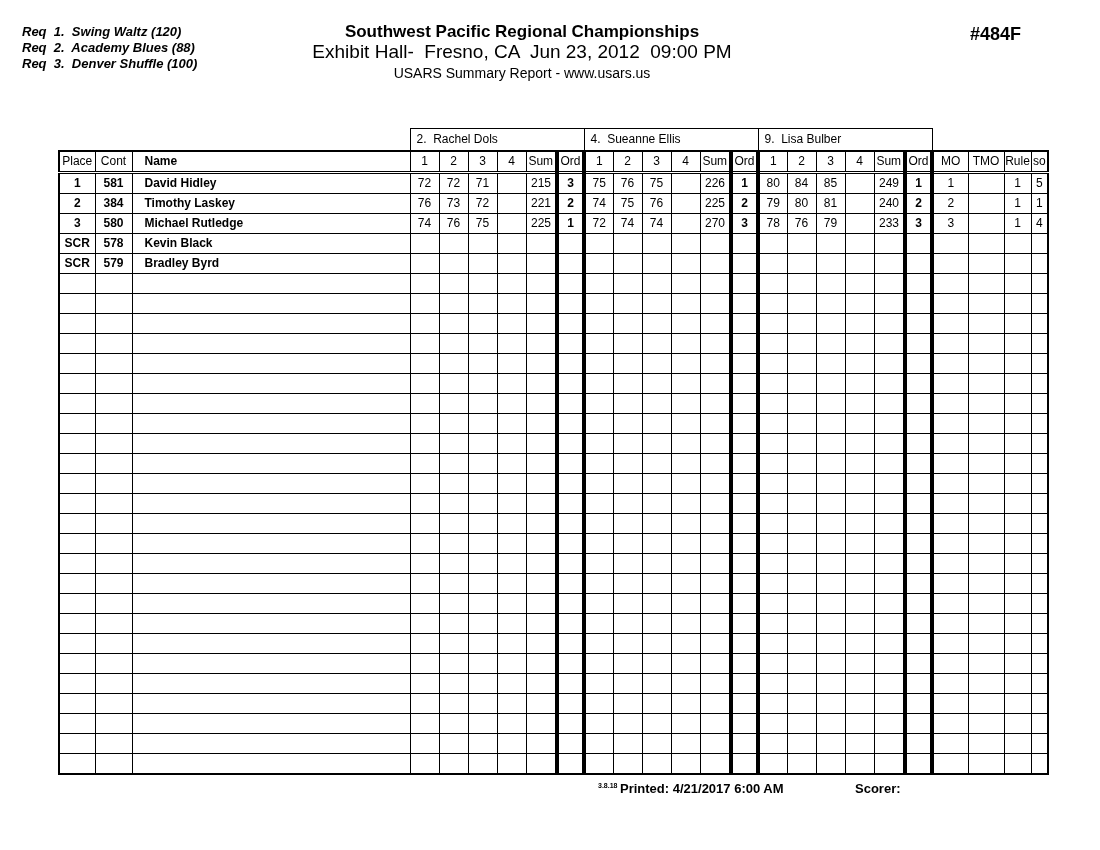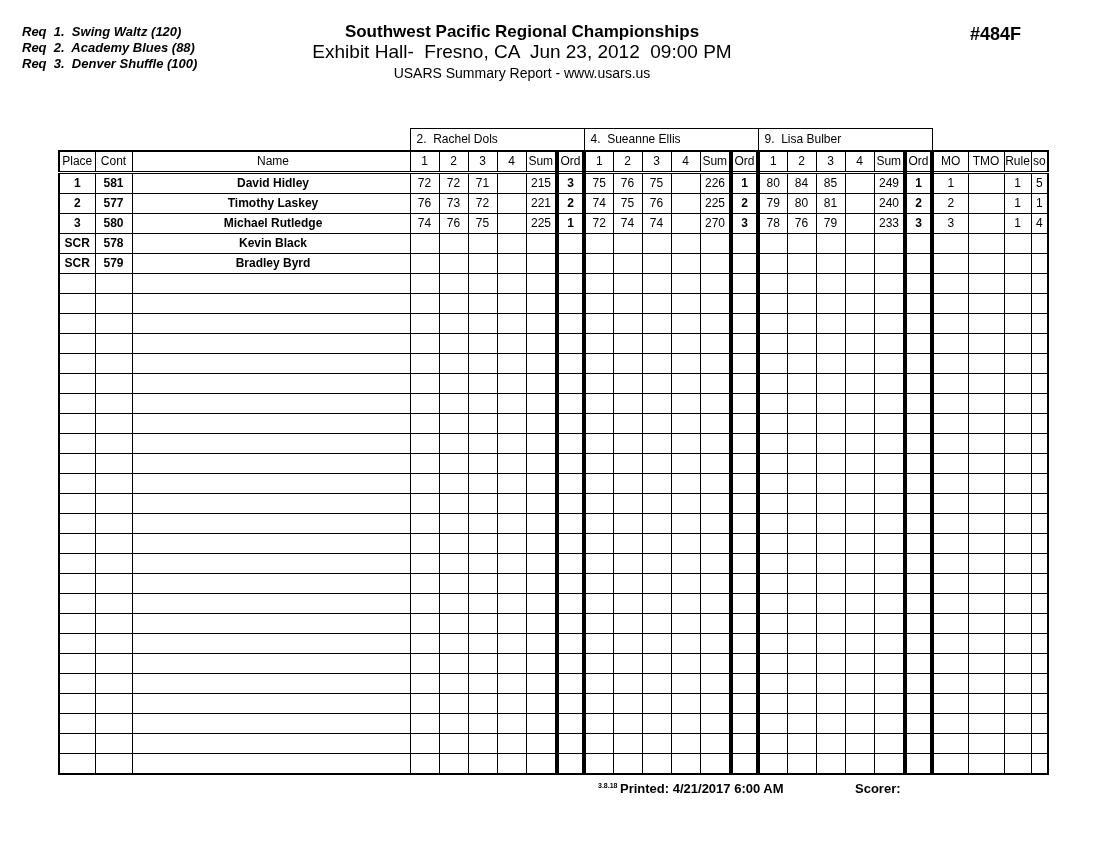--- a/index.html
+++ b/index.html
@@ -28,21 +28,21 @@
   .nb { border:none; }
   .jb { border:1px solid #000; border-bottom:none; text-align:left; padding-left:6px; white-space:pre; }
   .hd { border:1px solid #000; border-top:2px solid #000; border-bottom:3px double #000; }
   .c  { border:1px solid #000; }
   .el { border-left:2px solid #000; }
   .er { border-right:2px solid #000; }
   .eb { border-bottom:2px solid #000; }
   .ordh { border-left:4px solid #000; border-right:4px solid #000; }
   .ord  { border-left:4px solid #000; border-right:4px solid #000; font-weight:bold; }
   .b { font-weight:bold; }
-  .name { text-align:center; padding-left:4px; }
+  .name { text-align:left; padding-left:12px;font-weight:bold; }
   .sum { text-align:right; padding-right:4px; }
   
   .footer { position:absolute; left:0; top:781px; width:1100px; height:20px; }
   .version { position:absolute; left:598px; top:1px; font-size:7px; font-weight:bold; }
   .printed { position:absolute; left:620px; top:0; font-size:13px; font-weight:bold; }
   .scorer  { position:absolute; left:855px; top:0; font-size:13px; font-weight:bold; }
 </style>
 </head>
 <body>
 
@@ -151,21 +151,21 @@
         <td class="c"></td>
         <td class="c sum">249</td>
         <td class="c ord">1</td>
         <td class="c">1</td>
         <td class="c"></td>
         <td class="c">1</td>
         <td class="c er">5</td>
       </tr>
       <tr>
         <td class="c el b">2</td>
-        <td class="c b">577</td>
+        <td class="c b">384</td>
         <td class="c b name">Timothy Laskey</td>
         <td class="c">76</td>
         <td class="c">73</td>
         <td class="c">72</td>
         <td class="c"></td>
         <td class="c sum">221</td>
         <td class="c ord">2</td>
         <td class="c">74</td>
         <td class="c">75</td>
         <td class="c">76</td>

